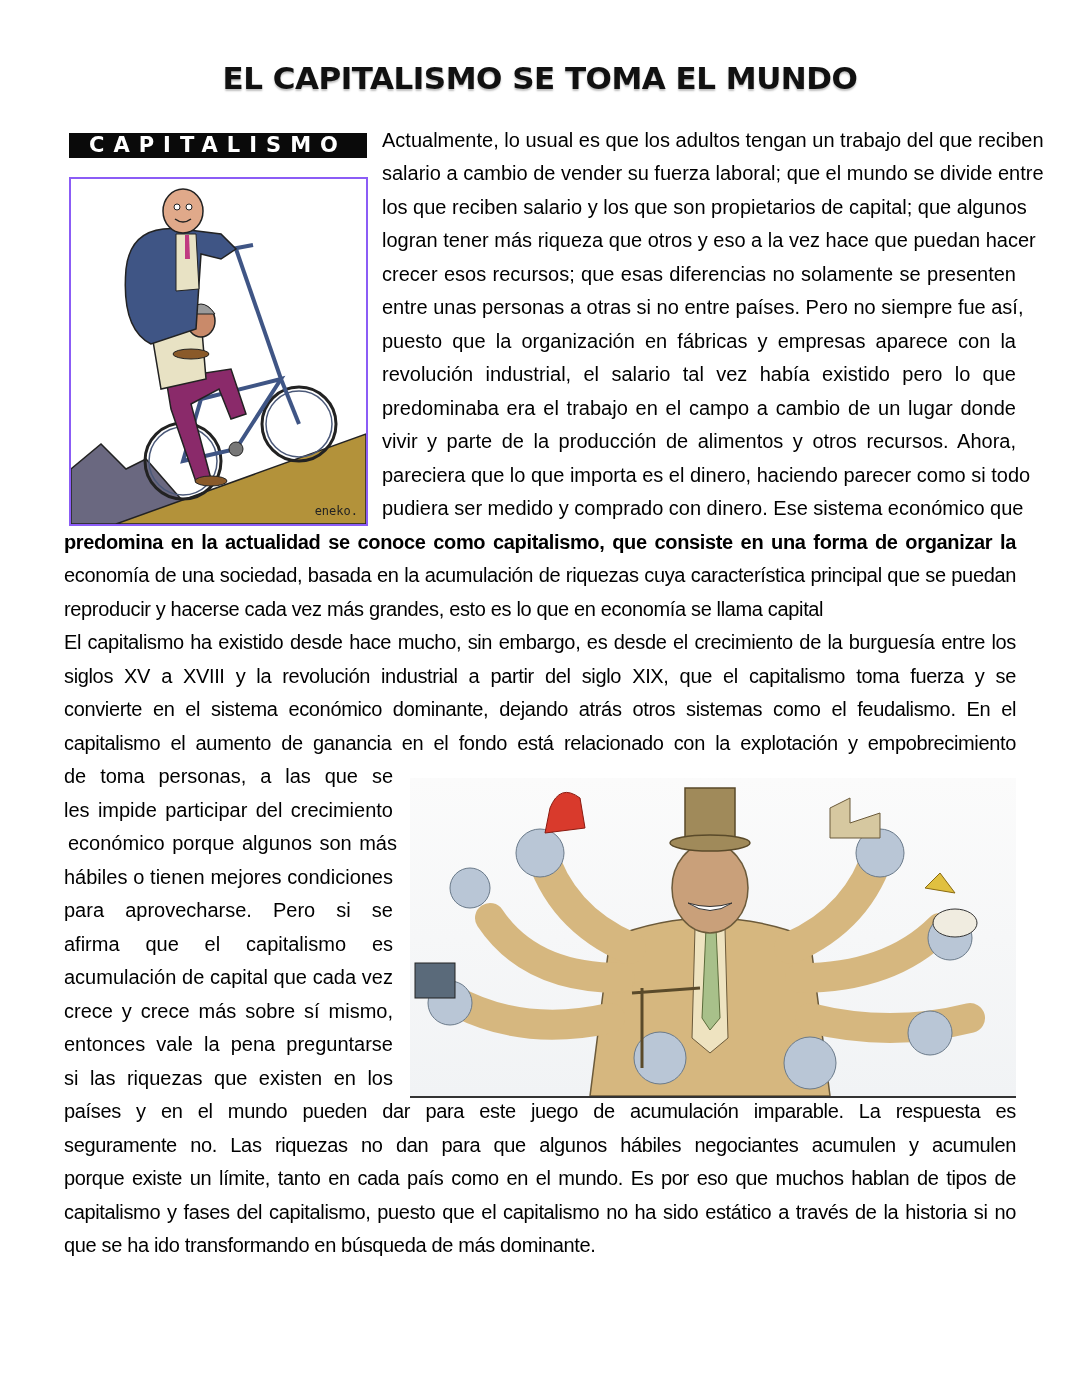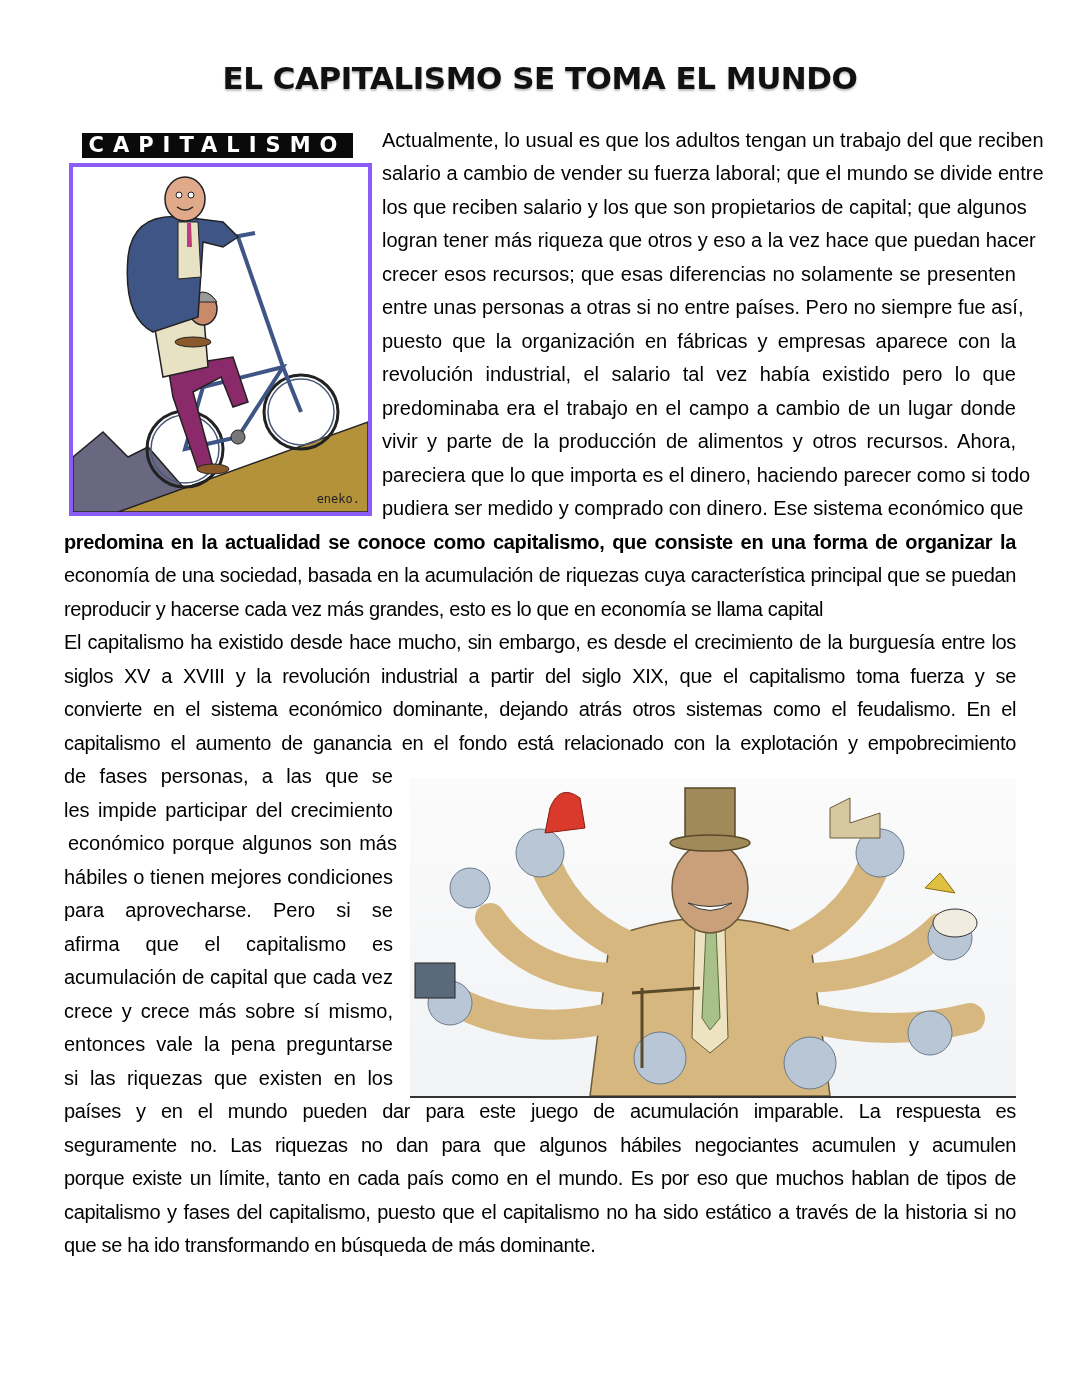--- a/index.html
+++ b/index.html
@@ -12,24 +12,24 @@
     .line {
       position: absolute; font-family: "Liberation Sans", sans-serif; font-size: 20px;
       line-height: 20px; white-space: nowrap; text-align: justify; text-align-last: justify;
       color: #000000;
     }
     .line.last { text-align-last: left; }
     .narrow { font-stretch: condensed; letter-spacing: -0.35px; }
 
     
     .cartoon1 { position: absolute; left: 69px; top: 133px; width: 297px; height: 377px; }
-    .banner { position: absolute; left: 13px; top: 0; width: 271px; height: 25px; background: #0a0a0a;
+    .banner { position: absolute; left: 0; top: 0; width: 298px; height: 25px; background: #0a0a0a;
       color: #fff; font-family: "DejaVu Sans", sans-serif; font-weight: bold; font-size: 21px;
       letter-spacing: 9px; text-align: center; line-height: 25px; }
-    .panel { position: absolute; left: 0; top: 30px; width: 295px; height: 345px; border: 4px solid #8b5cf6;
+    .panel { position: absolute; left: 0; top: 44px; width: 295px; height: 345px; border: 2px solid #8b5cf6;
       background: #fff; overflow: hidden; }
     .signature { position: absolute; right: 8px; bottom: 6px; font-family: "DejaVu Sans Mono", monospace;
       font-size: 12px; color: #222; }
 
     
     .cartoon2 { position: absolute; left: 410px; top: 778px; width: 606px; height: 318px;
       background: linear-gradient(#fbfbfb, #f1f3f5); border-bottom: 2px solid #333; overflow: hidden; }
   </style>
 </head>
 <body>
@@ -96,21 +96,21 @@
   <div class="line narrow" style="left:64px;top:565px;width:952px;">economía  de una sociedad, basada en la acumulación de riquezas cuya característica principal que se puedan</div>
   <div class="line narrow last" style="left:64px;top:599px;width:952px;">reproducir y hacerse cada vez más grandes, esto es lo que en economía se llama capital</div>
 </div>
 
 <div>
   <div class="line narrow" style="left:64px;top:632px;width:952px;">El capitalismo ha existido desde hace mucho, sin embargo, es desde el crecimiento de la burguesía entre los</div>
   <div class="line narrow" style="left:64px;top:666px;width:952px;">siglos XV a XVIII y la revolución industrial a partir del siglo XIX, que el capitalismo  toma  fuerza  y  se</div>
   <div class="line narrow" style="left:64px;top:699px;width:952px;">convierte  en  el sistema económico dominante, dejando atrás otros sistemas como el feudalismo.  En el</div>
   <div class="line narrow" style="left:64px;top:733px;width:952px;">capitalismo el aumento de ganancia en el  fondo  está  relacionado  con  la  explotación  y empobrecimiento</div>
 
-  <div class="line" style="left:64px;top:766px;width:329px;">de  fases  personas,  a  las  que  se</div>
+  <div class="line" style="left:64px;top:766px;width:329px;">de  toma  personas,  a  las  que  se</div>
   <div class="line" style="left:64px;top:800px;width:329px;">les impide  participar  del  crecimiento</div>
   <div class="line" style="left:68px;top:833px;width:329px;">económico   porque algunos son más</div>
   <div class="line" style="left:64px;top:867px;width:329px;">hábiles o tienen mejores condiciones</div>
   <div class="line" style="left:64px;top:900px;width:329px;">para  aprovecharse.  Pero    si     se</div>
   <div class="line" style="left:64px;top:934px;width:329px;">afirma  que    el    capitalismo   es</div>
   <div class="line" style="left:64px;top:967px;width:329px;">acumulación  de capital que  cada vez</div>
   <div class="line" style="left:64px;top:1001px;width:329px;">crece  y  crece  más  sobre  sí  mismo,</div>
   <div class="line" style="left:64px;top:1034px;width:329px;">entonces  vale  la  pena  preguntarse</div>
   <div class="line" style="left:64px;top:1068px;width:329px;">si   las   riquezas   que existen en los</div>
 

